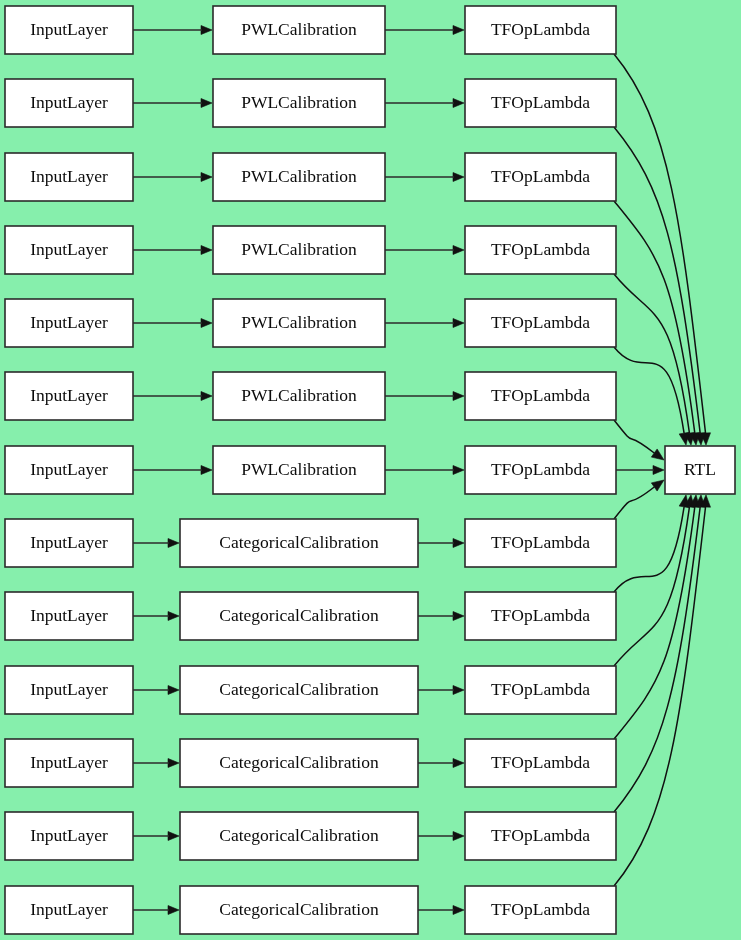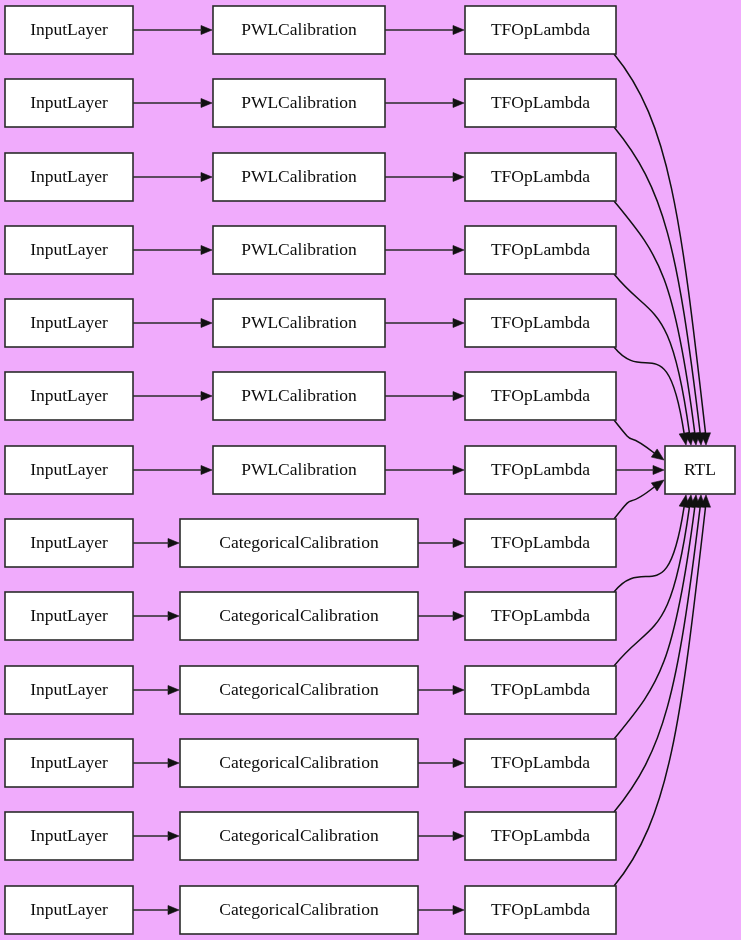--- a/index.html
+++ b/index.html
@@ -4,21 +4,21 @@
 <style>
   html, body {
     margin: 0;
     padding: 0;
     background: #ffffff;
   }
   #diagram-root {
     position: relative;
     width: 741px;
     height: 940px;
-    background: #f0abfc;
+    background: #86efac;
     font-family: "Liberation Serif", "DejaVu Serif", serif;
     overflow: hidden;
   }
   svg.graph-canvas {
     position: absolute;
     top: 0;
     left: 0;
     width: 741px;
     height: 940px;
     display: block;

